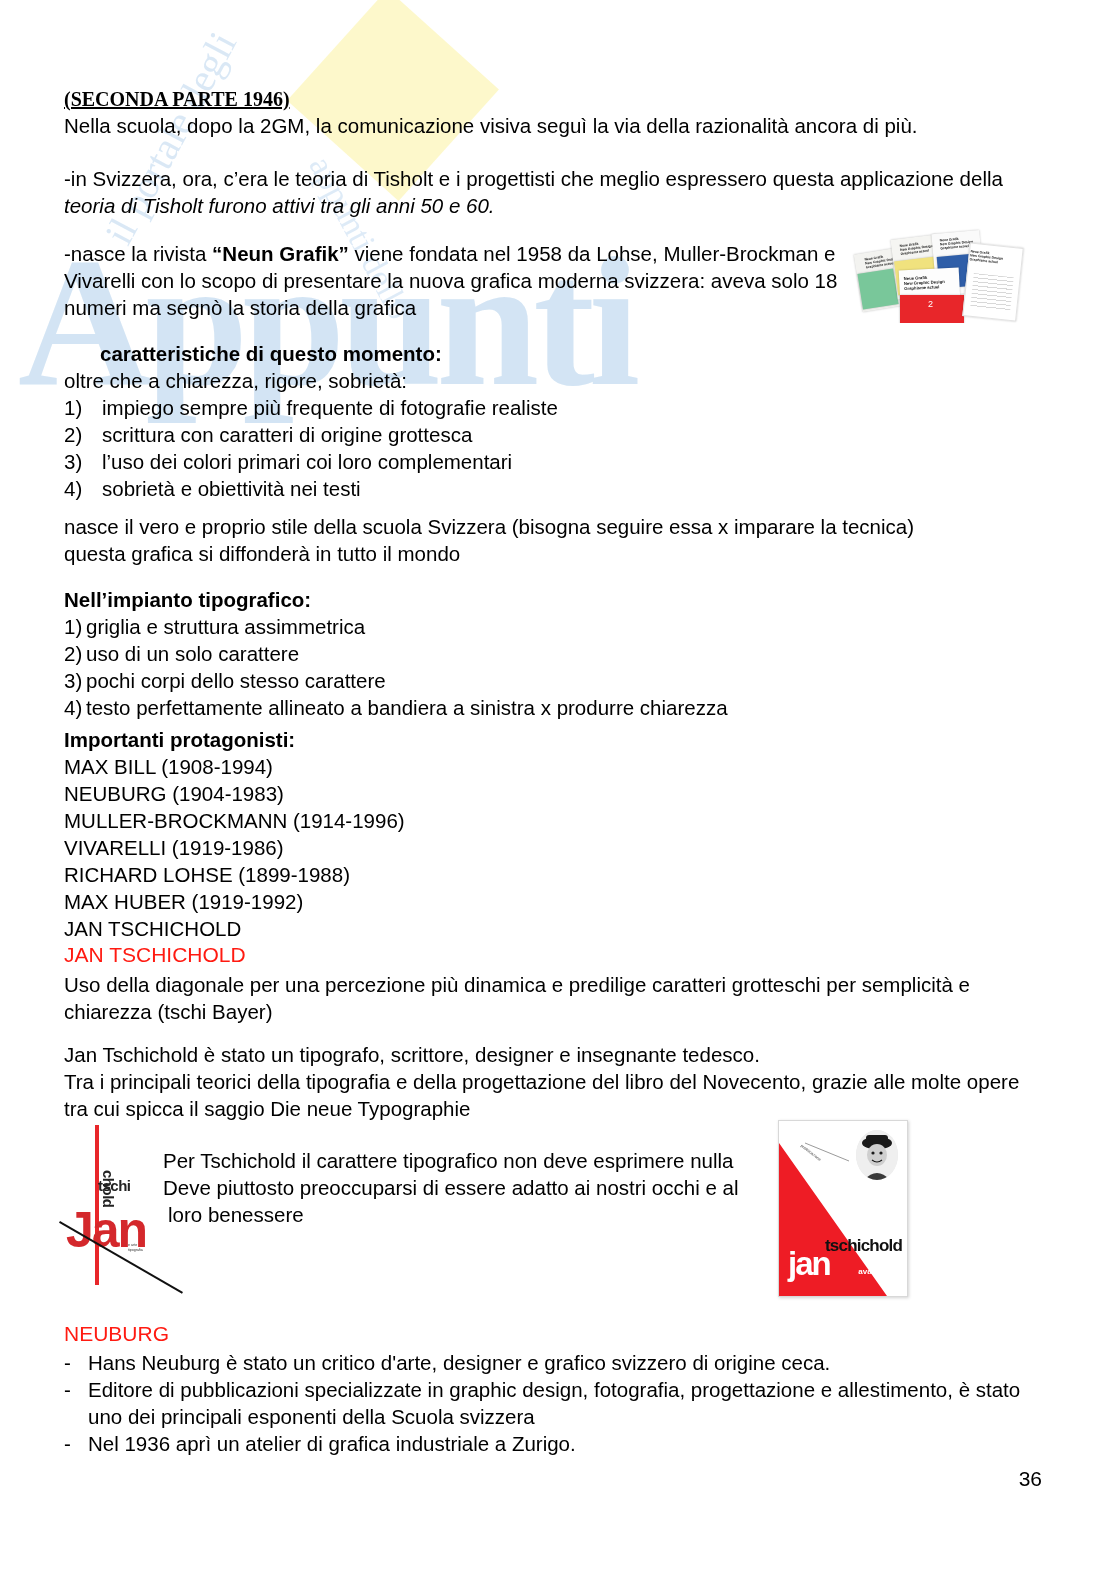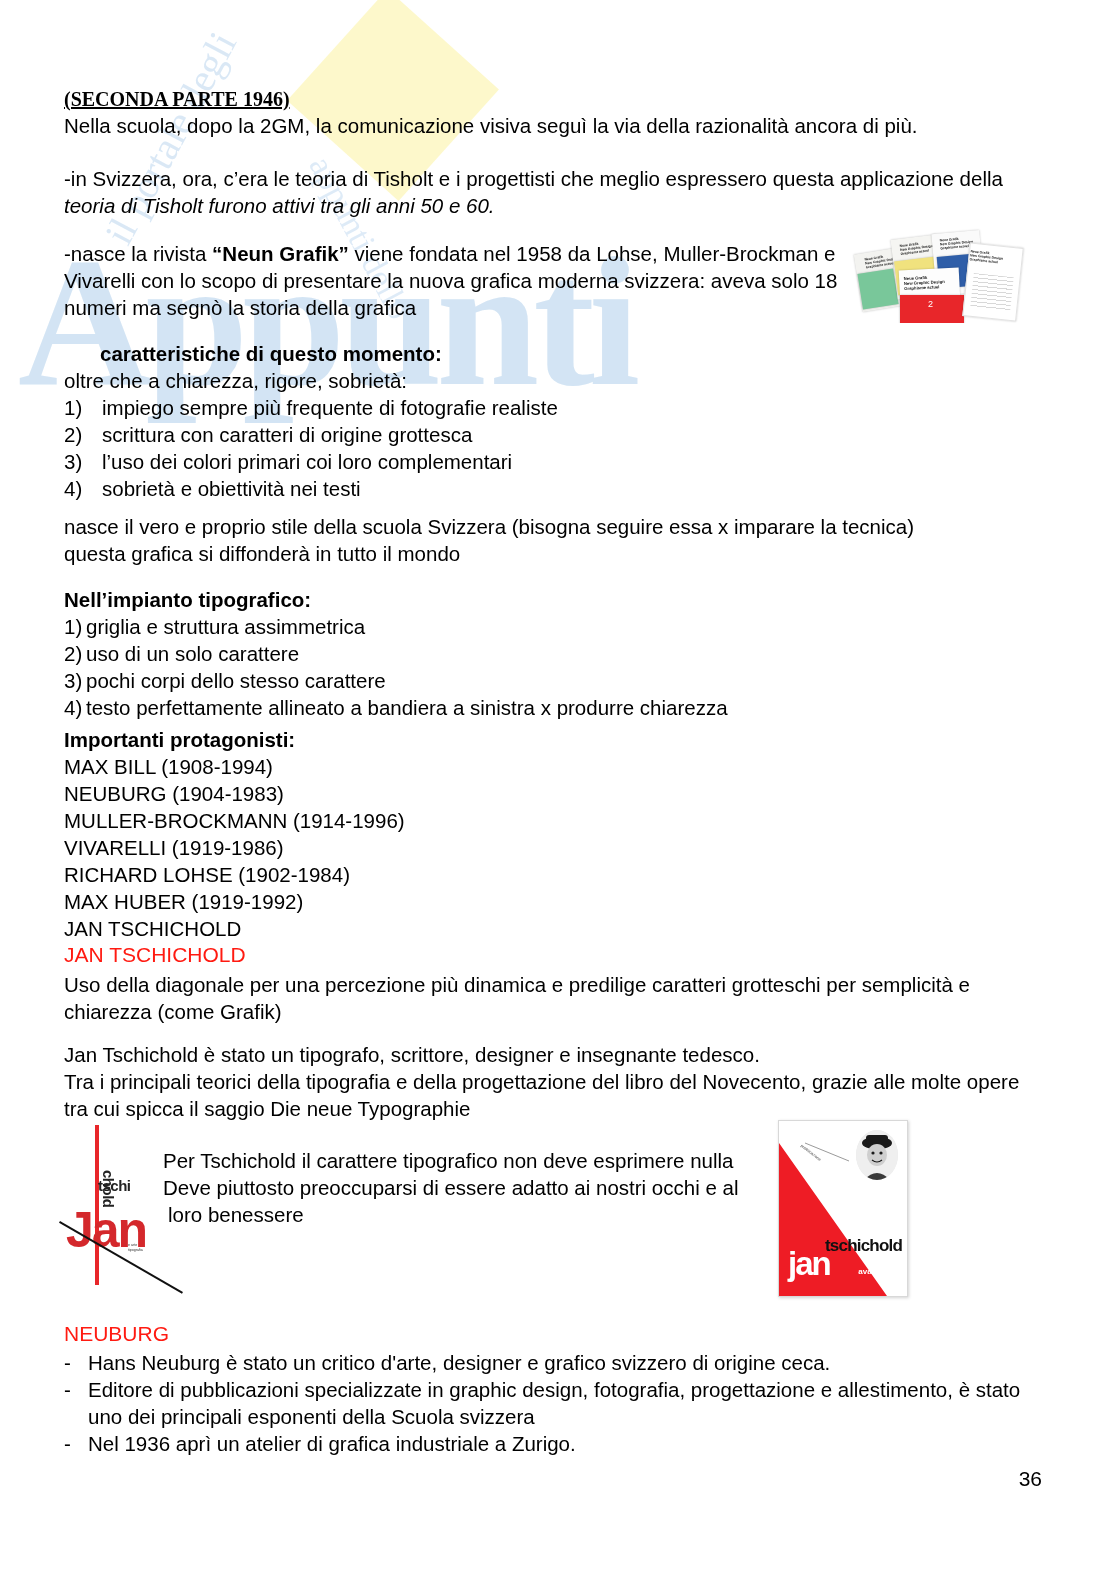--- a/index.html
+++ b/index.html
@@ -287,28 +287,28 @@
         <li><span class="ind-num-tight">4)</span><span>testo perfettamente allineato a bandiera a sinistra x produrre chiarezza</span></li>
       </ul>
     </div>
 
     <div class="body-text b" style="left:64px; top:726px;">Importanti protagonisti:</div>
     <div class="body-text" style="left:64px; top:753px;">
       <div>MAX BILL (1908-1994)</div>
       <div>NEUBURG (1904-1983)</div>
       <div>MULLER-BROCKMANN (1914-1996)</div>
       <div>VIVARELLI (1919-1986)</div>
-      <div>RICHARD LOHSE (1902-1984)</div>
+      <div>RICHARD LOHSE (1899-1988)</div>
       <div>MAX HUBER (1919-1992)</div>
       <div>JAN TSCHICHOLD</div>
     </div>
 
     <div class="body-text heading-red" style="left:64px; top:941px;">JAN TSCHICHOLD</div>
     <div class="body-text" style="left:64px; top:971px;">Uso della diagonale per una percezione più dinamica e predilige caratteri grotteschi per semplicità e</div>
-    <div class="body-text" style="left:64px; top:998px;">chiarezza (come Grafik)</div>
+    <div class="body-text" style="left:64px; top:998px;">chiarezza (tschi Bayer)</div>
 
     <div class="body-text" style="left:64px; top:1041px;">Jan Tschichold è stato un tipografo, scrittore, designer e insegnante tedesco.</div>
     <div class="body-text" style="left:64px; top:1068px;">Tra i principali teorici della tipografia e della progettazione del libro del Novecento, grazie alle molte opere</div>
     <div class="body-text" style="left:64px; top:1095px;">tra cui spicca il saggio Die neue Typographie</div>
 
     <div class="body-text" style="left:163px; top:1147px;">Per Tschichold il carattere tipografico non deve esprimere nulla</div>
     <div class="body-text" style="left:163px; top:1174px;">Deve piuttosto preoccuparsi di essere adatto ai nostri occhi e al</div>
     <div class="body-text" style="left:168px; top:1201px;">loro benessere</div>
 
     <div class="body-text heading-red" style="left:64px; top:1320px;">NEUBURG</div>

